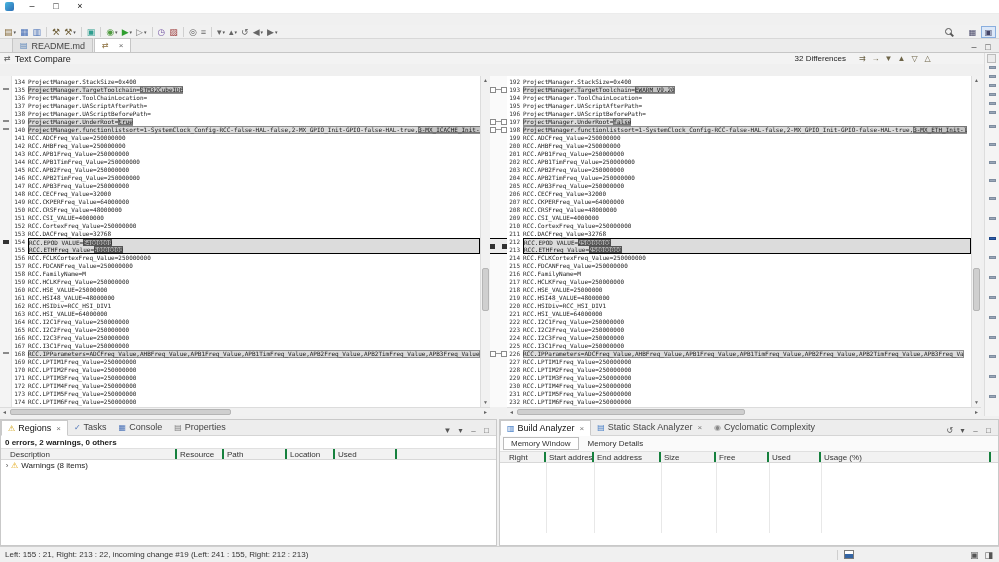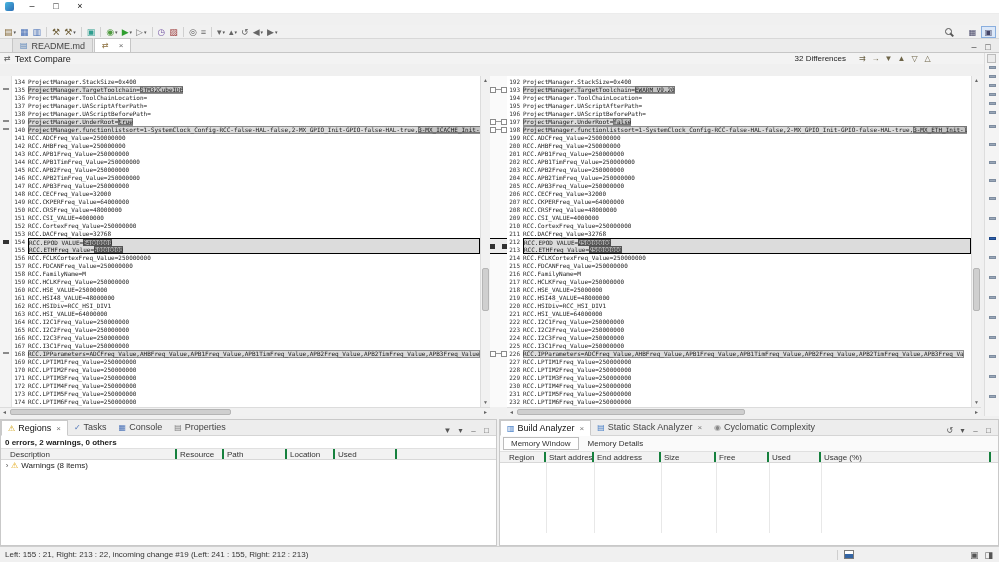--- a/index.html
+++ b/index.html
@@ -464,21 +464,21 @@
           <span class="vt-btn">▾</span>
           <span class="vt-btn">–</span>
           <span class="vt-btn">□</span>
         </span>
     </div>
     <div class="subtabs" id="analyzerSubtabs">
         <span class="subtab active">Memory Window</span>
         <span class="subtab">Memory Details</span>
       </div>
     <div class="thead" id="analyzerHead">
-        <span class="th" style="width: 40px;">Region</span>
+        <span class="th" style="width: 40px;">Right</span>
         <span class="th" style="width: 48px;">Start address</span>
         <span class="th" style="width: 67px;">End address</span>
         <span class="th" style="width: 55px;">Size</span>
         <span class="th" style="width: 53px;">Free</span>
         <span class="th" style="width: 52px;">Used</span>
         <span class="th" style="width: 170px;">Usage (%)</span>
       </div>
     <div class="abody" id="analyzerBody">
         <div class="acol" style="left: 46px;"></div>
         <div class="acol" style="left: 94px;"></div>

